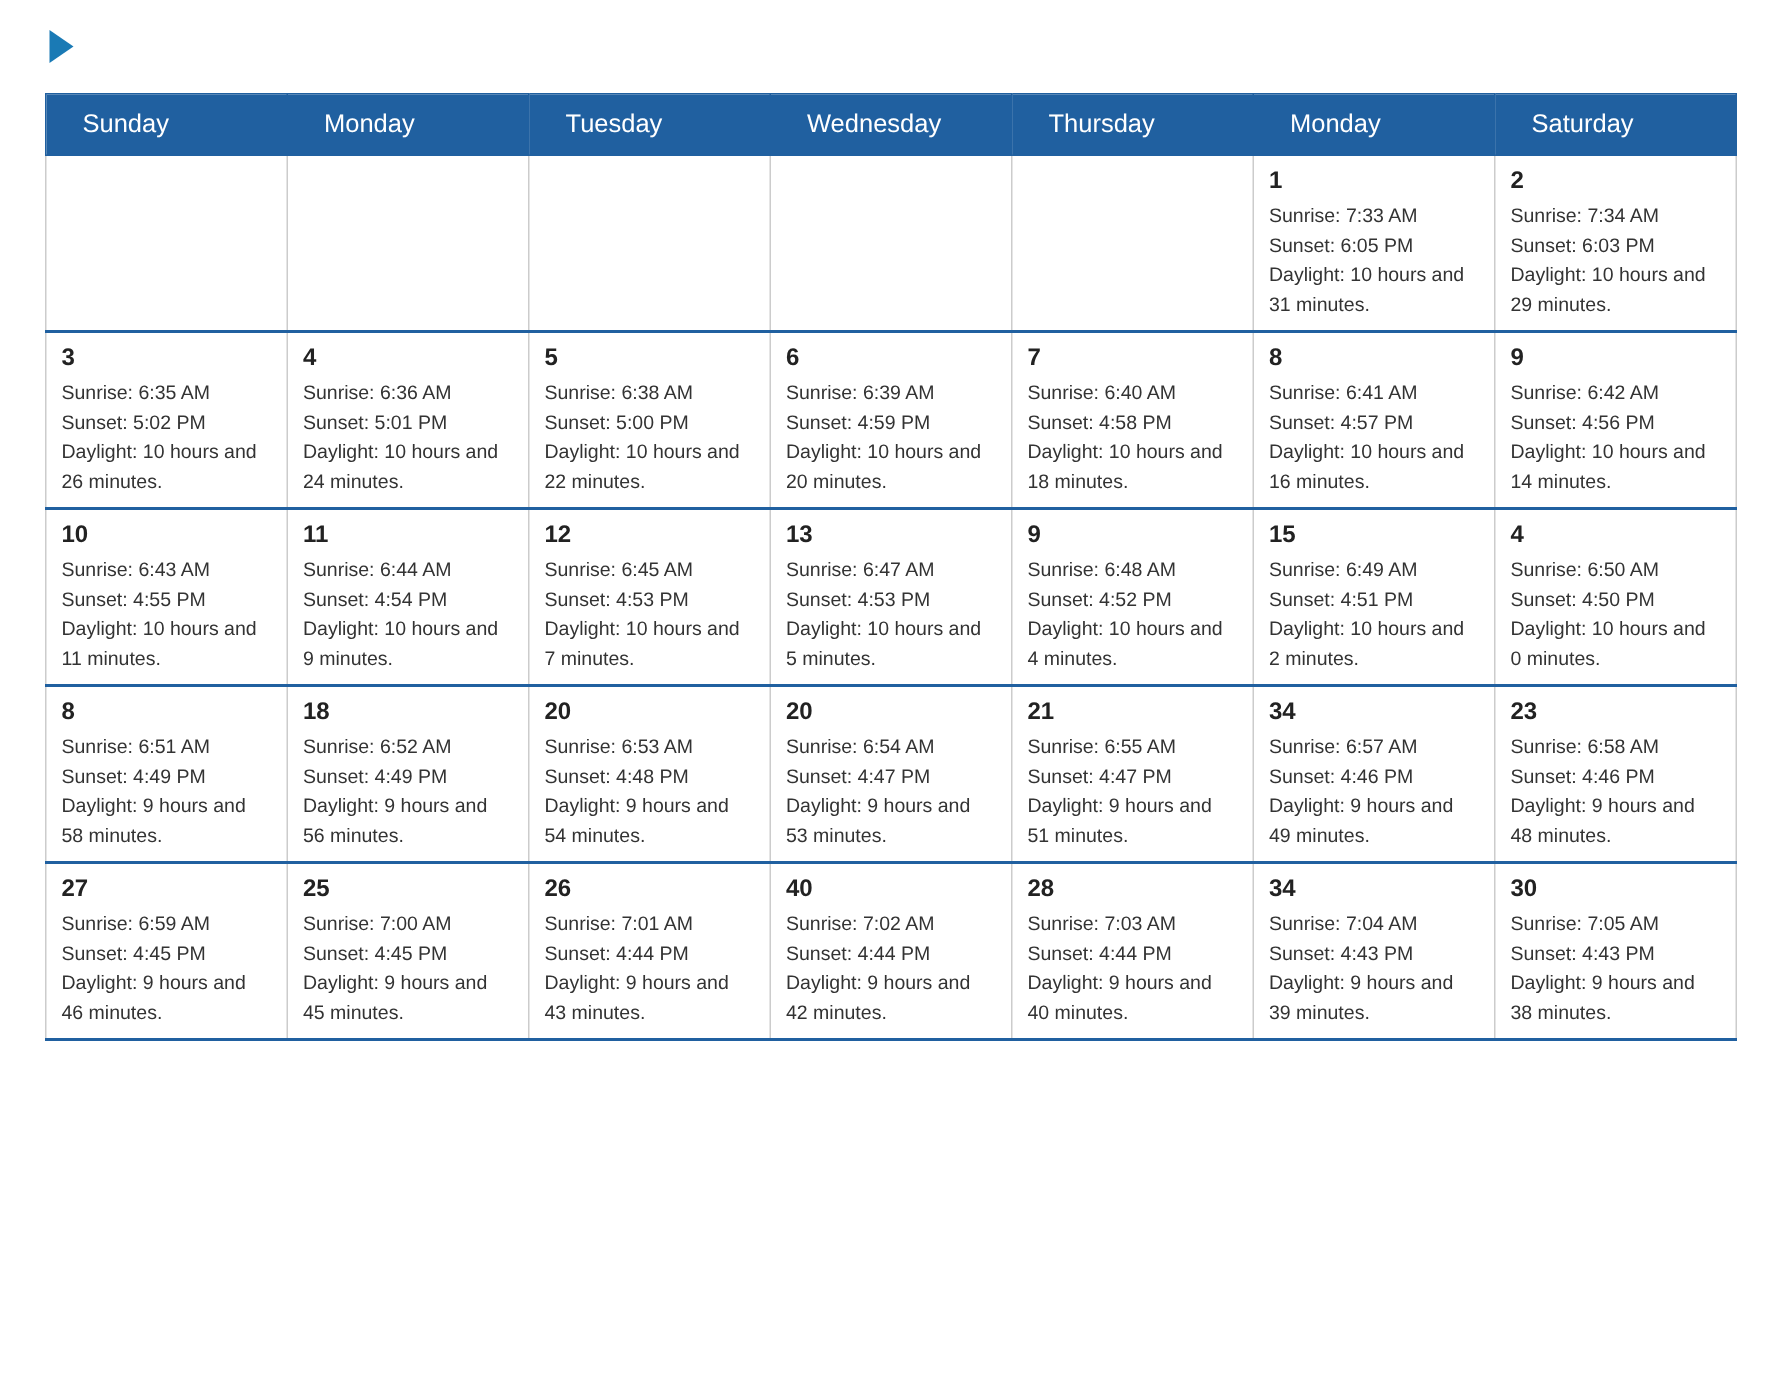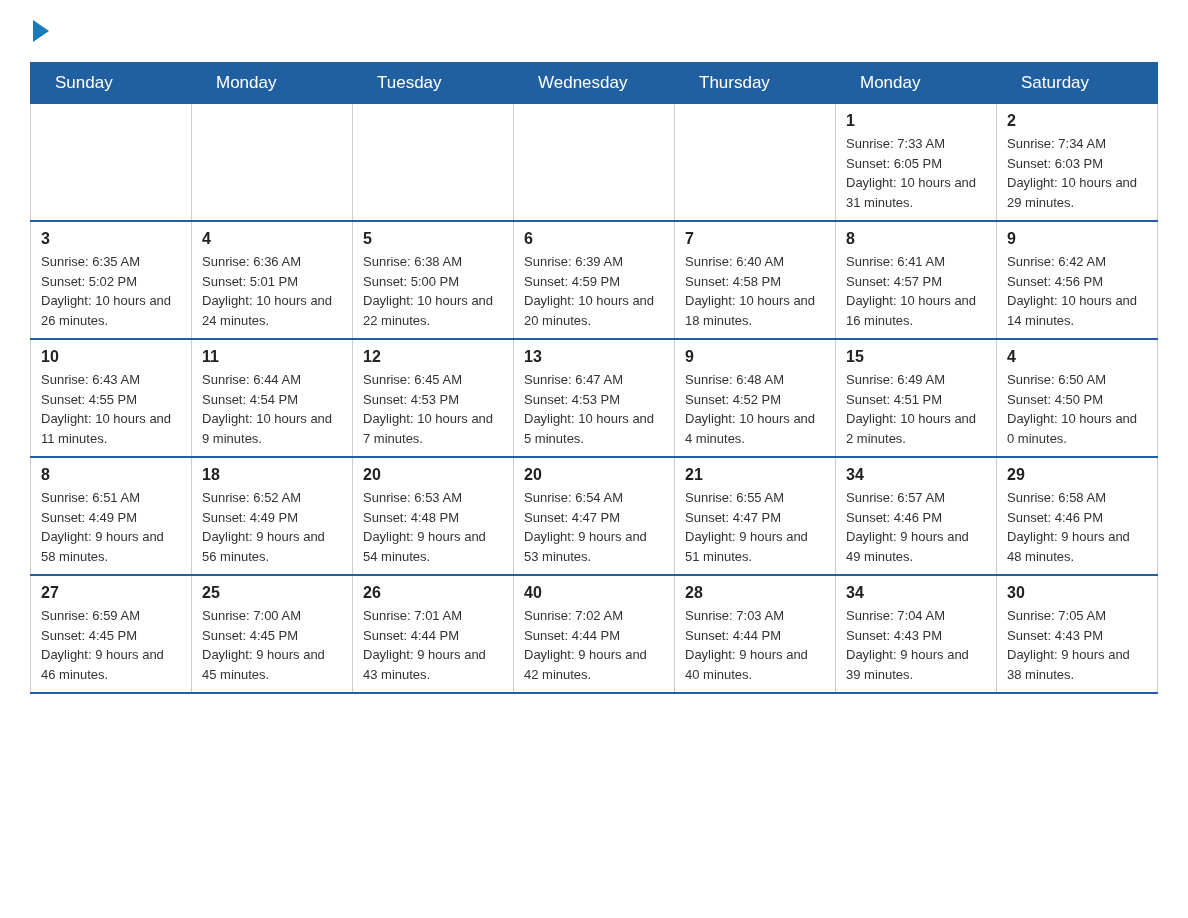--- a/index.html
+++ b/index.html
@@ -228,21 +228,21 @@
         </td>
         <td>
           <span class="day-num">21</span>
           <div class="day-info">Sunrise: 6:55 AM<br>Sunset: 4:47 PM<br>Daylight: 9 hours and 51 minutes.</div>
         </td>
         <td>
           <span class="day-num">34</span>
           <div class="day-info">Sunrise: 6:57 AM<br>Sunset: 4:46 PM<br>Daylight: 9 hours and 49 minutes.</div>
         </td>
         <td>
-          <span class="day-num">29</span>
+          <span class="day-num">23</span>
           <div class="day-info">Sunrise: 6:58 AM<br>Sunset: 4:46 PM<br>Daylight: 9 hours and 48 minutes.</div>
         </td>
       </tr>
       <tr>
         <td>
           <span class="day-num">27</span>
           <div class="day-info">Sunrise: 6:59 AM<br>Sunset: 4:45 PM<br>Daylight: 9 hours and 46 minutes.</div>
         </td>
         <td>
           <span class="day-num">25</span>

